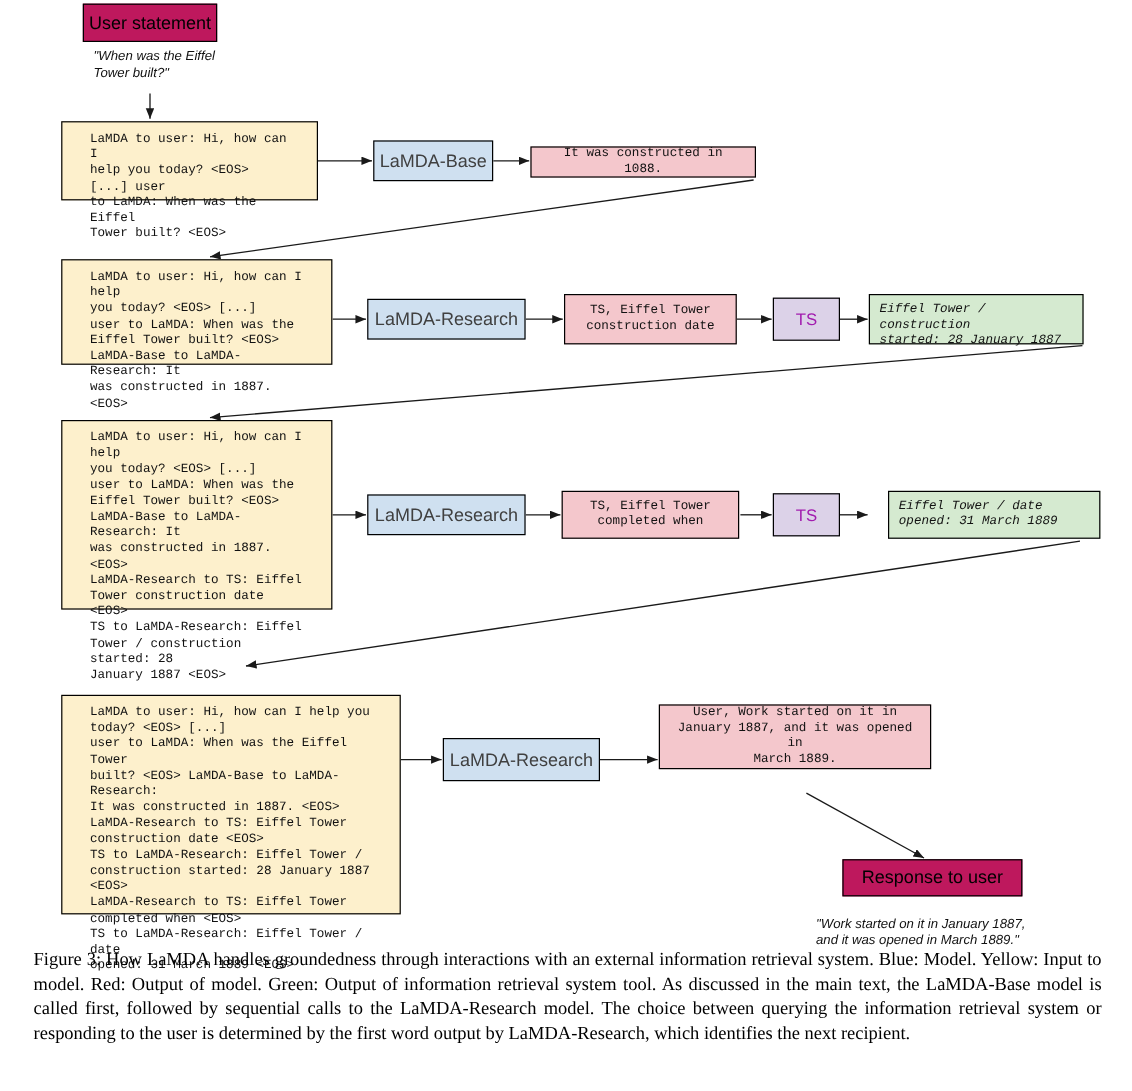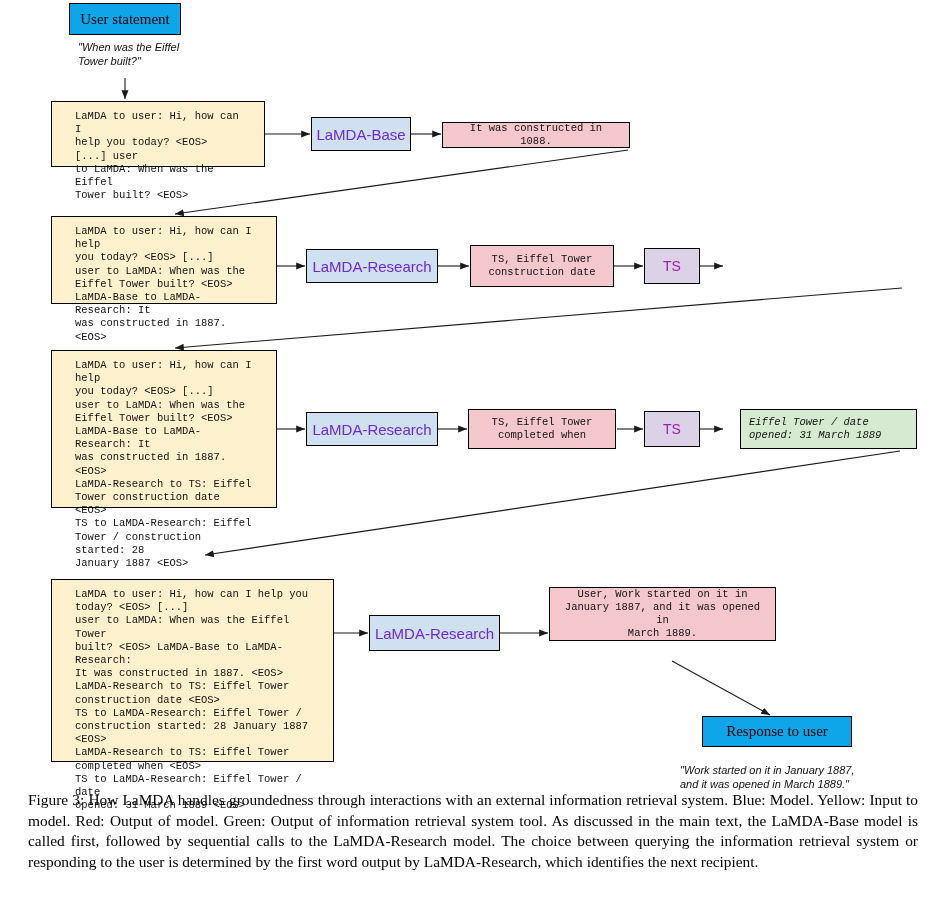--- a/index.html
+++ b/index.html
@@ -34,21 +34,21 @@
     background: #FDF0CC;
     padding: 8px 23px;
     align-items: flex-start;
     justify-content: flex-start;
   }
   .yellowbox .mono { text-align: left; }
   .bluebox {
     background: #CFE0F0;
     font-family: "Liberation Sans", sans-serif;
     font-size: 15px;
-    color: #6d28d9;
+    color: #404040;
   }
   .redbox {
     background: #F4C7CC;
     padding: 6px 8px;
   }
   .redbox .mono { text-align: center; width: 100%; }
   .purplebox {
     background: #DCD2E8;
     font-family: "Liberation Sans", sans-serif;
     font-size: 14px;
@@ -58,22 +58,22 @@
     background: #D5EAD0;
     padding: 6px 8px;
     align-items: flex-start;
     justify-content: flex-start;
   }
   .greenbox .mono {
     font-style: italic;
     text-align: left;
   }
   .plainbox {
-    background: #0ea5e9;
-    font-family: Liberation Serif, serif;
+    background: #be185d;
+    font-family: Liberation Sans, sans-serif;
     font-size: 15px;
     color: #000000;
   }
   .quote {
     position: absolute;
     font-family: "Liberation Sans", sans-serif;
     font-style: italic;
     font-size: 11px;
     line-height: 14px;
     color: #111111;
@@ -167,20 +167,24 @@
   </div>
   <div class="node bluebox" style="left:306px; top:249px; width:132px; height:34px;">
     <span>LaMDA-Research</span>
   </div>
   <div class="node redbox" style="left:470px; top:245px; width:144px; height:42px;">
     <div class="mono">TS, Eiffel Tower
 construction date</div>
   </div>
   <div class="node purplebox" style="left:644px; top:248px; width:56px; height:36px;">
     <span>TS</span>
+  </div>
+  <div class="node greenbox" style="left:724px; top:245px; width:179px; height:42px;">
+    <div class="mono">Eiffel Tower / construction
+started: 28 January 1887</div>
   </div>
 
   <div class="node yellowbox" style="left:51px; top:350px; width:226px; height:158px;">
     <div class="mono">LaMDA to user: Hi, how can I help
 you today? &lt;EOS&gt; [...]
 user to LaMDA: When was the
 Eiffel Tower built? &lt;EOS&gt;
 LaMDA-Base to LaMDA-Research: It
 was constructed in 1887. &lt;EOS&gt;
 LaMDA-Research to TS: Eiffel

